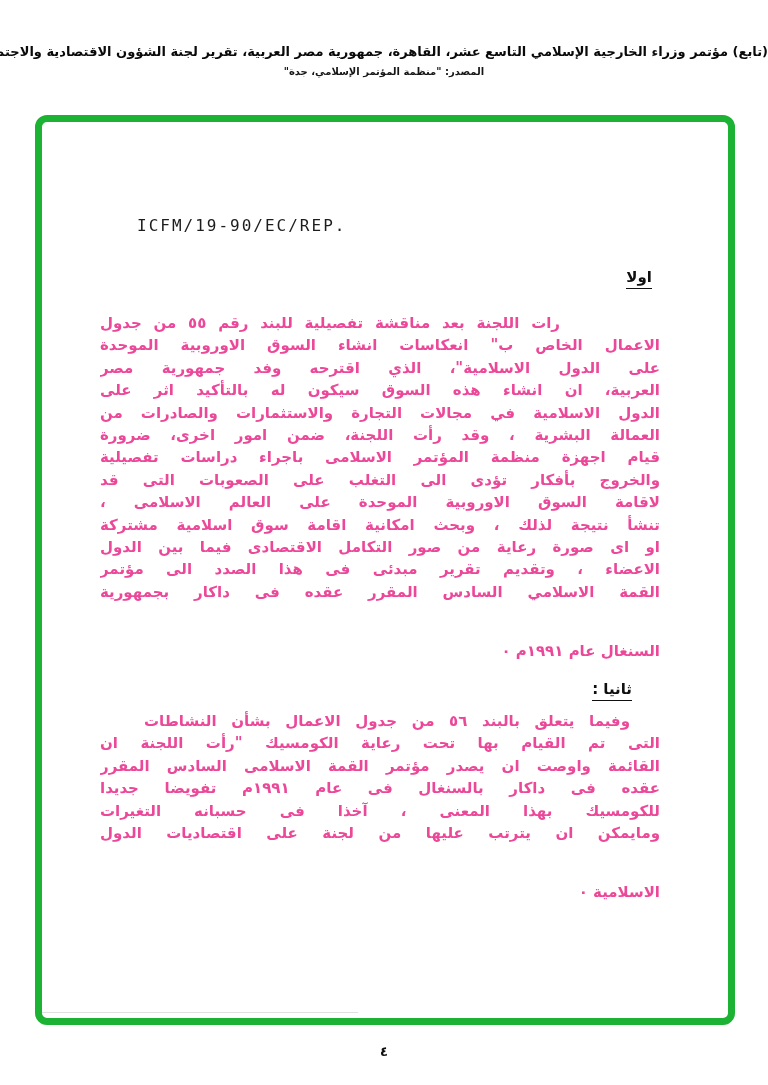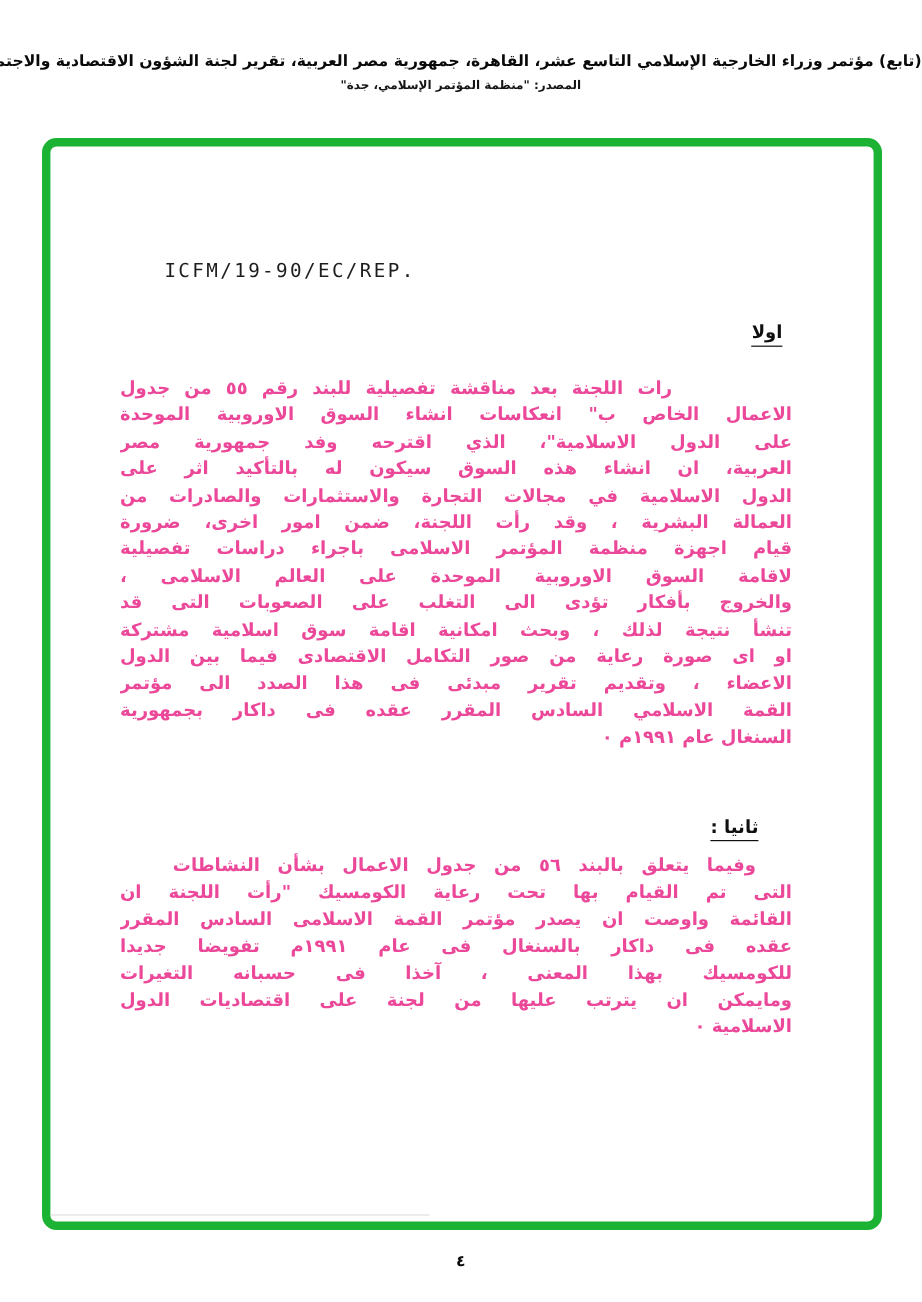--- a/index.html
+++ b/index.html
@@ -54,21 +54,21 @@
   }
   .para-1 { top: 190px; }
   .para-2 { top: 588px; }
   .tl {
     height: 22.4px; line-height: 22.4px;
     text-align: justify; text-align-last: justify;
     white-space: nowrap; overflow: hidden;
   }
   .tl.indent-lg { padding-right: 100px; }
   .tl.indent-sm { padding-right: 30px; margin-left: 44px; }
-  .tl.last { text-align-last: right; }
+  .tl.last { text-align-last: right; margin-top: 37px; }
   .paper-edge {
     position: absolute; left: 0; bottom: 5px;
     width: 46%; height: 0; border-top: 1px solid #e0e0e0;
   }
   
   .page-footer {
     position: absolute; top: 1044px; left: 0; width: 768px;
     text-align: center; font-size: 13px; font-weight: bold; color: #0a0a0a;
   }
 </style>
@@ -90,22 +90,22 @@
     </div>
 
     <div class="para para-1">
       <div class="tl indent-lg">رات اللجنة بعد مناقشة تفصيلية للبند رقم ٥٥ من جدول</div>
       <div class="tl">الاعمال الخاص ب" انعكاسات انشاء السوق الاوروبية الموحدة</div>
       <div class="tl">على الدول الاسلامية"، الذي اقترحه وفد جمهورية مصر</div>
       <div class="tl">العربية، ان انشاء هذه السوق سيكون له بالتأكيد اثر على</div>
       <div class="tl">الدول الاسلامية في مجالات التجارة والاستثمارات والصادرات من</div>
       <div class="tl">العمالة البشرية ، وقد رأت اللجنة، ضمن امور اخرى، ضرورة</div>
       <div class="tl">قيام اجهزة منظمة المؤتمر الاسلامى باجراء دراسات تفصيلية</div>
+      <div class="tl">والخروج بأفكار تؤدى الى التغلب على الصعوبات التى قد</div>
       <div class="tl">لاقامة السوق الاوروبية الموحدة على العالم الاسلامى ،</div>
-      <div class="tl">والخروج بأفكار تؤدى الى التغلب على الصعوبات التى قد</div>
       <div class="tl">تنشأ نتيجة لذلك ، وبحث امكانية اقامة سوق اسلامية مشتركة</div>
       <div class="tl">او اى صورة رعاية من صور التكامل الاقتصادى فيما بين الدول</div>
       <div class="tl">الاعضاء ، وتقديم تقرير مبدئى فى هذا الصدد الى مؤتمر</div>
       <div class="tl">القمة الاسلامي السادس المقرر عقده فى داكار بجمهورية</div>
       <div class="tl last">السنغال عام ١٩٩١م ٠</div>
     </div>
 
     <div class="sec-head sec-head-2">
       <span class="u">ثانيا :</span>
     </div>

